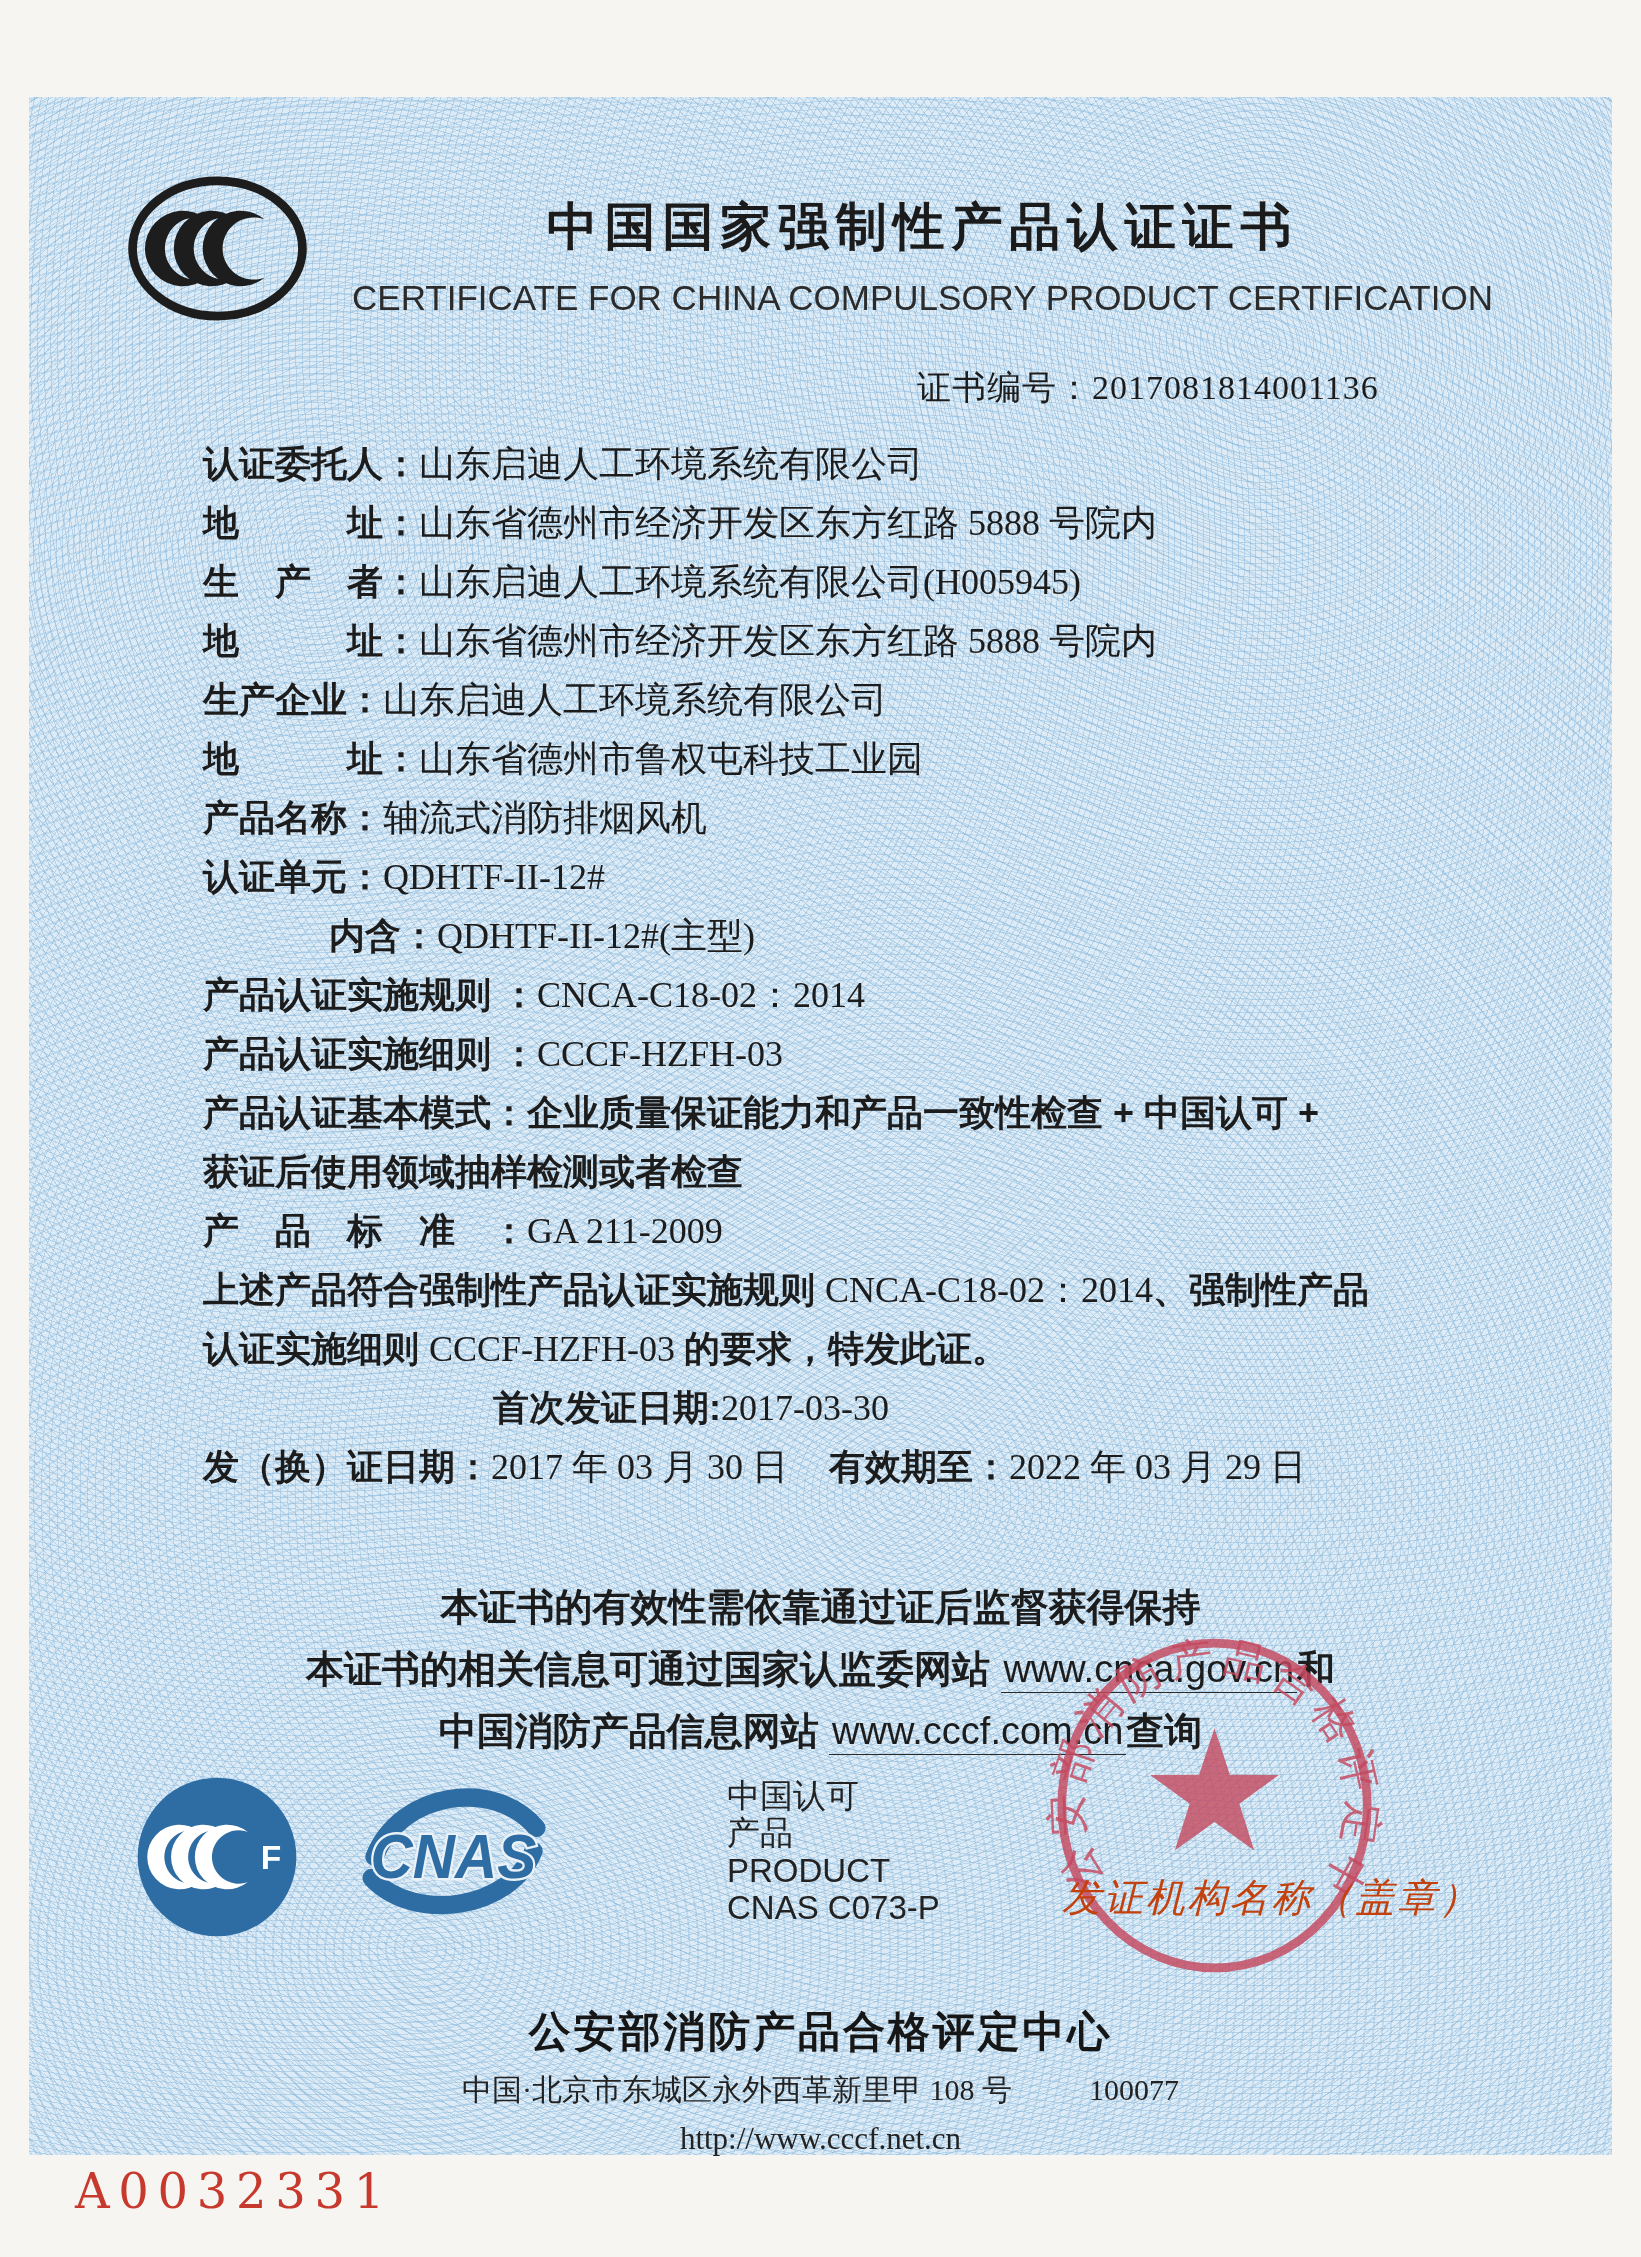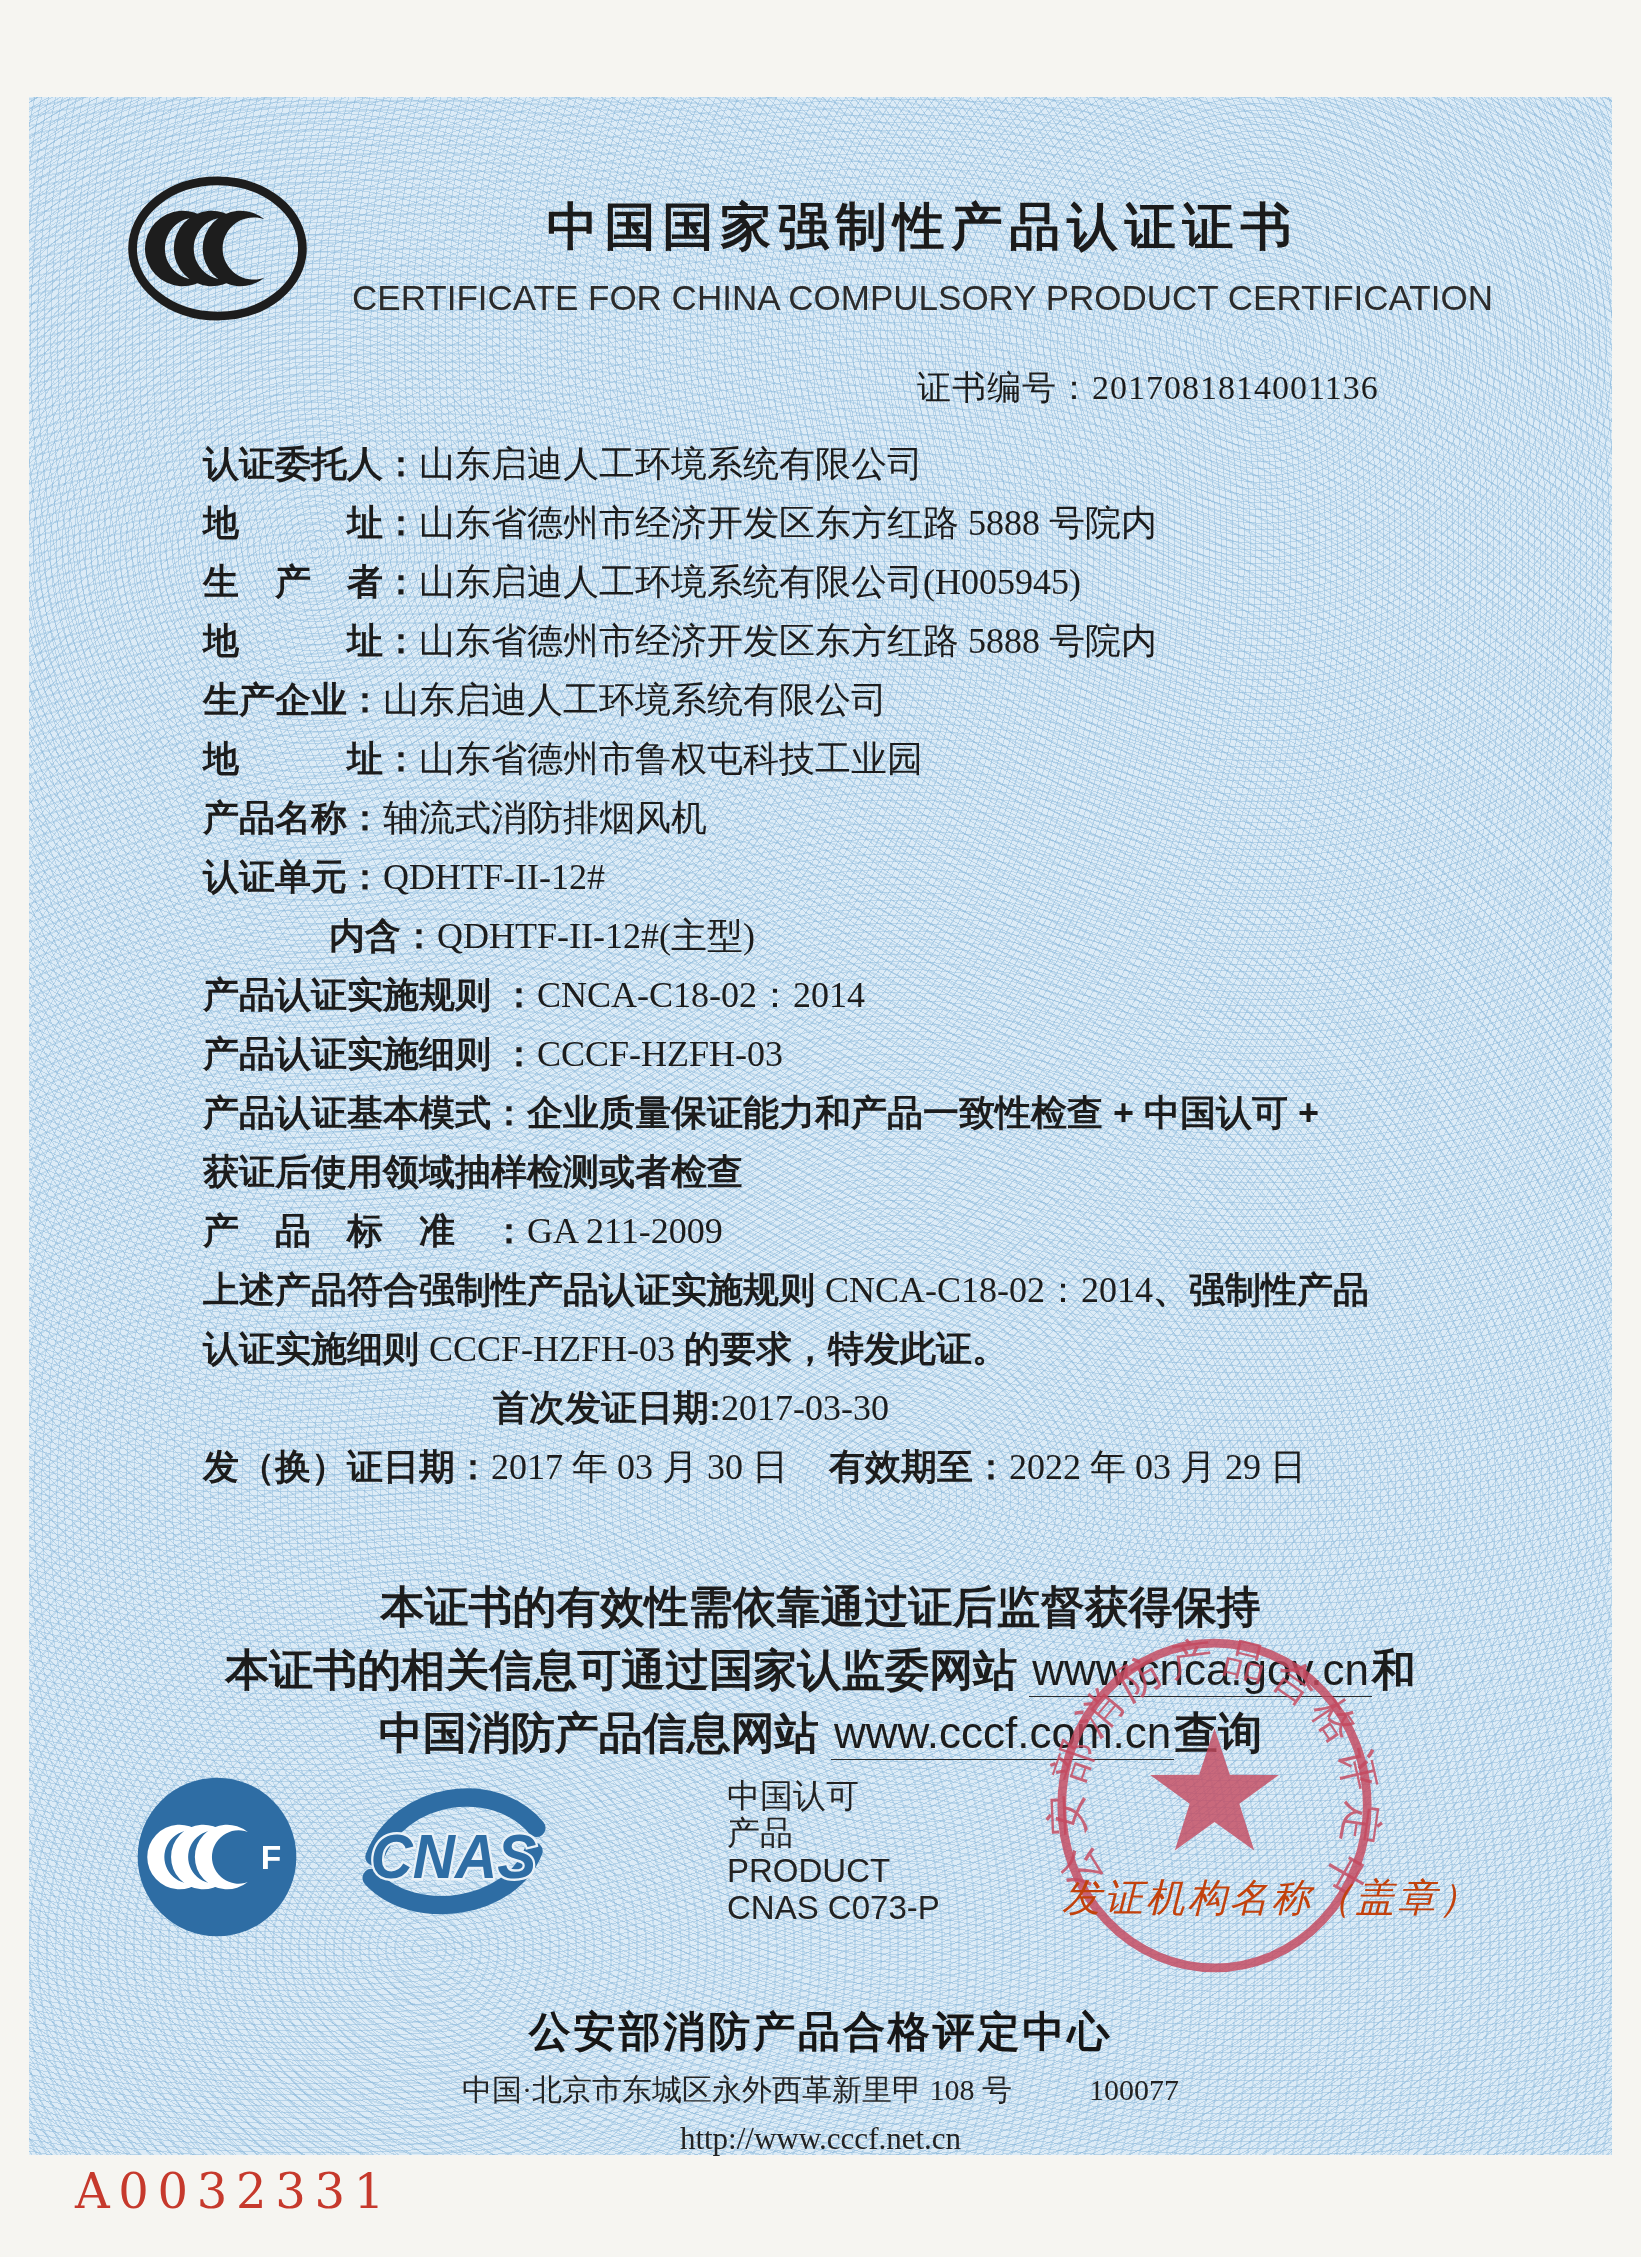--- a/index.html
+++ b/index.html
@@ -32,21 +32,21 @@
   .body{left:203px;top:434px;width:1265px;}
   .bline{height:59px;line-height:59px;font-size:36px;white-space:nowrap;}
   .bline .lbl{font-family:"Liberation Sans","DejaVu Sans",sans-serif;font-weight:700;}
   .bline .val{font-family:"Liberation Serif","DejaVu Serif",serif;}
   .bline .val.vh{font-family:"Liberation Sans","DejaVu Sans",sans-serif;font-weight:700;}
   .indent1{padding-left:126px;}
   .indent2{padding-left:290px;}
   .b{font-family:"Liberation Sans","DejaVu Sans",sans-serif;font-weight:700;}
   .gap-l{margin-left:41px;margin-top:30px;}
 
-  .notice{left:0;top:1576px;width:1641px;text-align:center;font-size:44px;line-height:62px;}
+  .notice{left:0;top:1576px;width:1641px;text-align:center;font-size:38px;line-height:62px;}
   .notice .zh{font-family:"Liberation Sans","DejaVu Sans",sans-serif;font-weight:700;}
   .notice .url{font-family:"Liberation Sans","DejaVu Sans",sans-serif;font-weight:400;
                border-bottom:1.9px solid #2a2a2a;padding:0 2.9px 1.9px 2.9px;}
 
   .cccf-logo{left:133px;top:1773px;width:168px;height:168px;}
   .cnas-logo{left:357px;top:1772px;width:193px;height:159px;}
 
   .accr{left:727px;top:1778px;font-size:33px;line-height:37px;color:#222;}
   .accr .en{font-family:"Liberation Sans","DejaVu Sans",sans-serif;}
 

